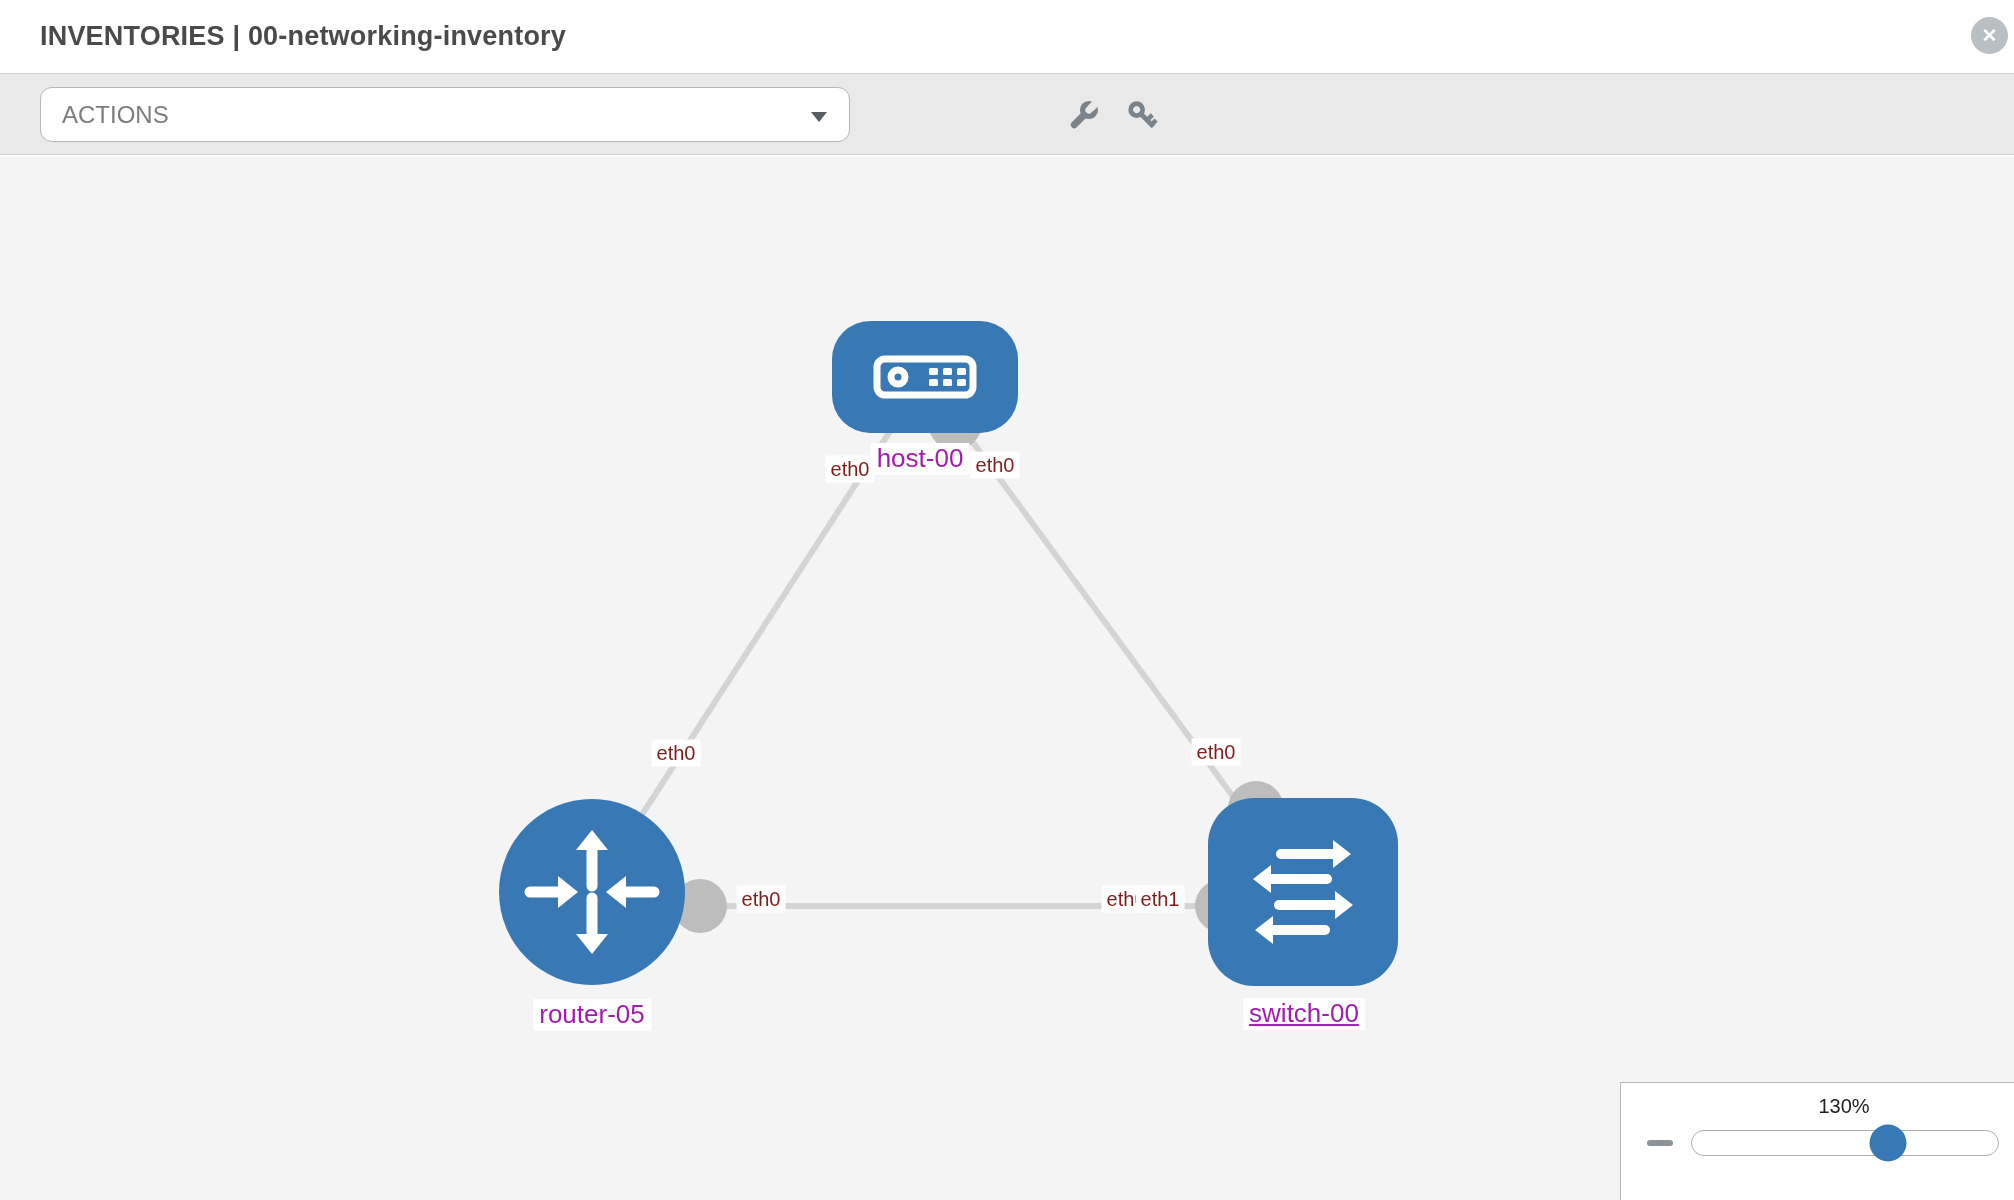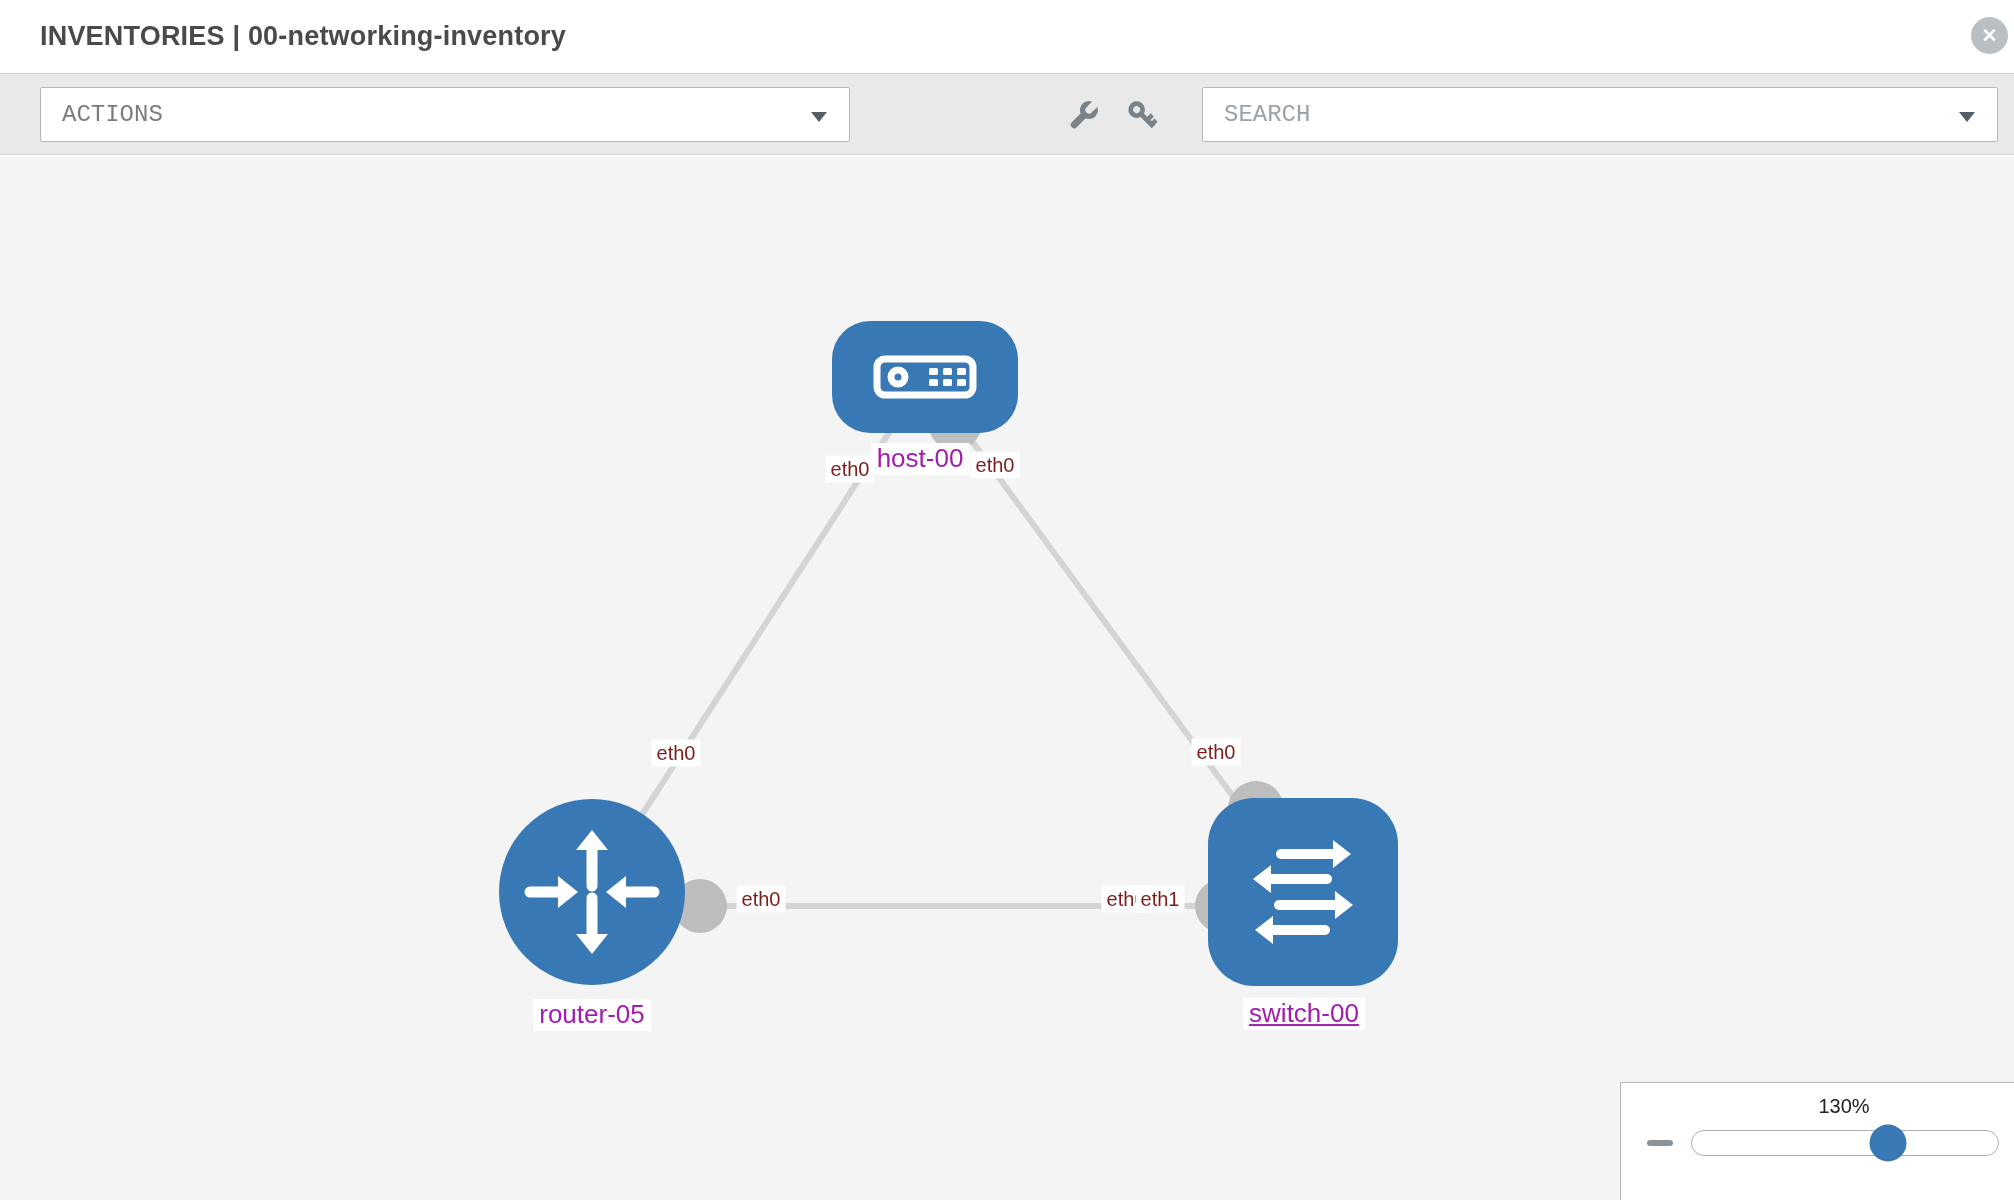--- a/index.html
+++ b/index.html
@@ -12,21 +12,21 @@
   .page-title { position:absolute; left:40px; top:0; line-height:73px;
                 font-size:27px; font-weight:bold; color:#4a4a4a; letter-spacing:0.2px; }
   .close-btn { position:absolute; right:6px; top:17px; width:37px; height:37px;
                border-radius:50%; background:#b9bfc3; color:#fff; text-align:center;
                line-height:37px; font-size:19px; font-weight:bold; cursor:pointer; }
 
   
   .toolbar { position:relative; height:82px; background:#e9e9e9;
              border-top:1px solid #d2d2d2; border-bottom:1px solid #d2d2d2; }
   .dropdown { position:absolute; top:13px; height:55px; background:#fff;
-              border:1px solid #b7b7b7; border-radius:2px; cursor:pointer;font-family:Liberation Mono, monospace; }
+              border:1px solid #b7b7b7; border-radius:12px; cursor:pointer; }
   .dropdown .dd-label { position:absolute; left:21px; top:0; line-height:53px; font-size:24px; }
   .dd-actions { left:40px; width:810px; }
   .dd-actions .dd-label { color:#7c7c7c; }
   .dd-search { left:1202px; width:796px; }
   .dd-search .dd-label { color:#9aa1a7; }
   .chevron { position:absolute; right:22px; top:24px; width:0; height:0;
              border-left:8px solid transparent; border-right:8px solid transparent;
              border-top:10px solid #565d63; }
   .tool-btn { position:absolute; top:23px; width:38px; height:38px; cursor:pointer; }
   .tool-wrench { left:1064px; }
@@ -95,24 +95,20 @@
       <svg viewBox="0 0 36 36">
         <g transform="rotate(-45 18 18)" fill="none" stroke="#7b838a">
           <circle cx="18" cy="9.5" r="5.6" stroke-width="4.6"></circle>
           <line x1="18" y1="15" x2="18" y2="32" stroke-width="4.6"></line>
           <line x1="18" y1="23.5" x2="25" y2="23.5" stroke-width="4.2"></line>
           <line x1="18" y1="29.5" x2="24" y2="29.5" stroke-width="4.2"></line>
         </g>
       </svg>
     </div>
 
-    <div class="dropdown dd-search">
-      <span class="dd-label">SEARCH</span>
-      <span class="chevron"></span>
-    </div>
   </div>
 
   <div class="canvas" id="canvas">
     <svg class="topo" id="topo-svg" width="2014" height="1043" viewBox="0 0 2014 1043">
         <line x1="592" y1="735" x2="925" y2="220" stroke="#d4d4d4" stroke-width="6"></line>
         <line x1="1303" y1="735" x2="925" y2="220" stroke="#d4d4d4" stroke-width="6"></line>
         <line x1="592" y1="749" x2="1303" y2="749" stroke="#d4d4d4" stroke-width="6"></line>
         <circle cx="955" cy="266" r="27" fill="#bdbdbd"></circle>
         <circle cx="700" cy="749" r="27" fill="#bdbdbd"></circle>
         <circle cx="1222" cy="749" r="27" fill="#bdbdbd"></circle>

